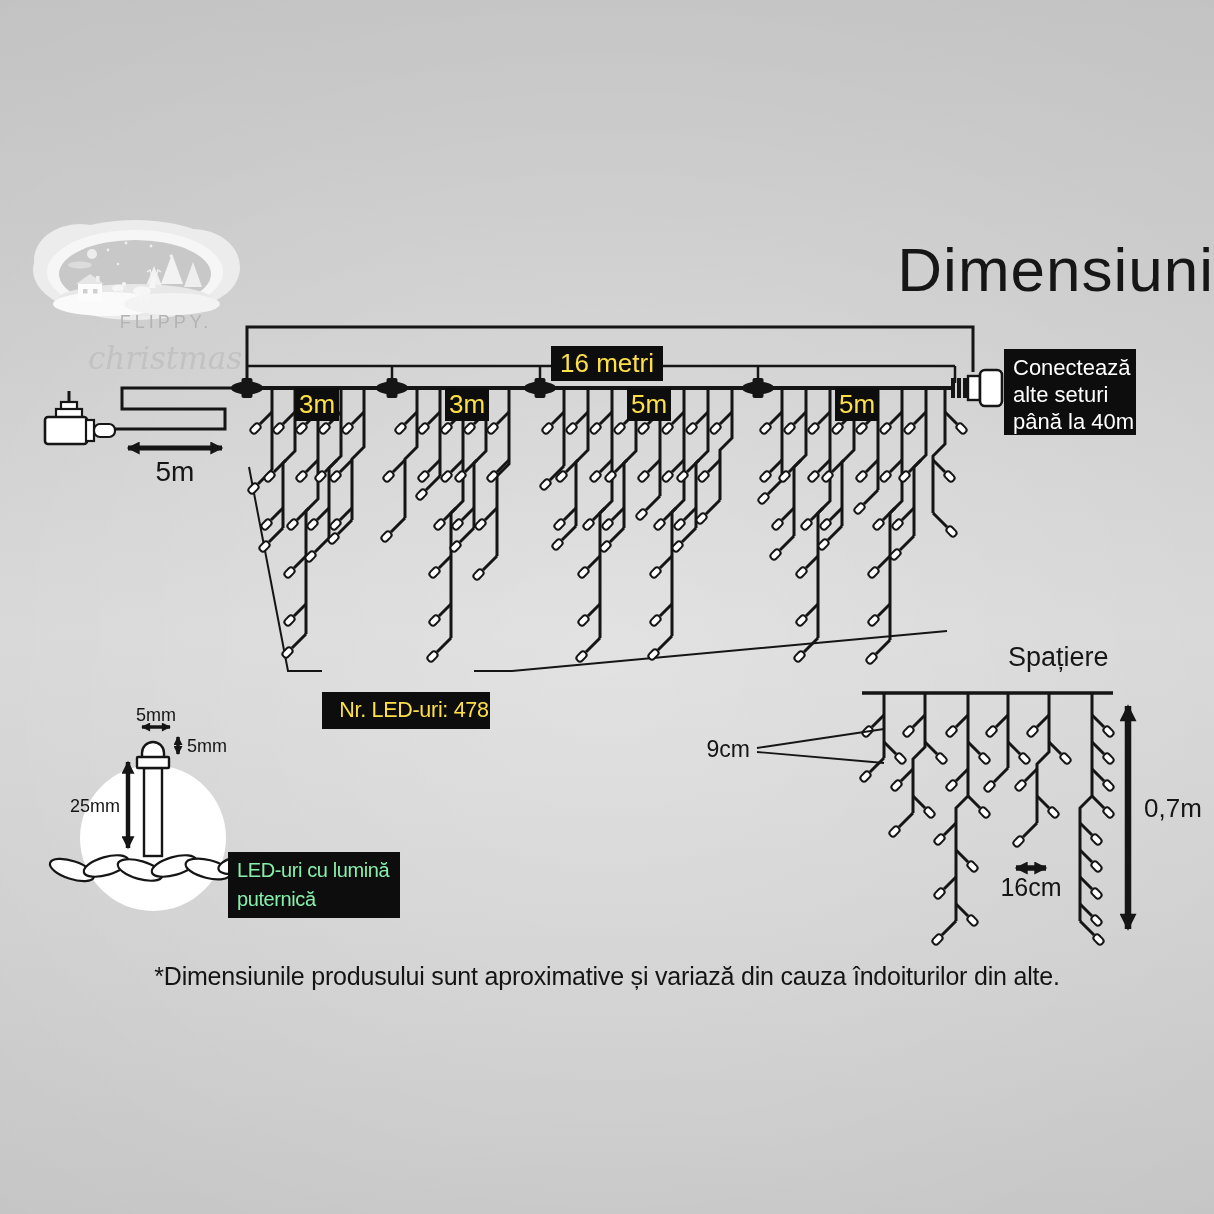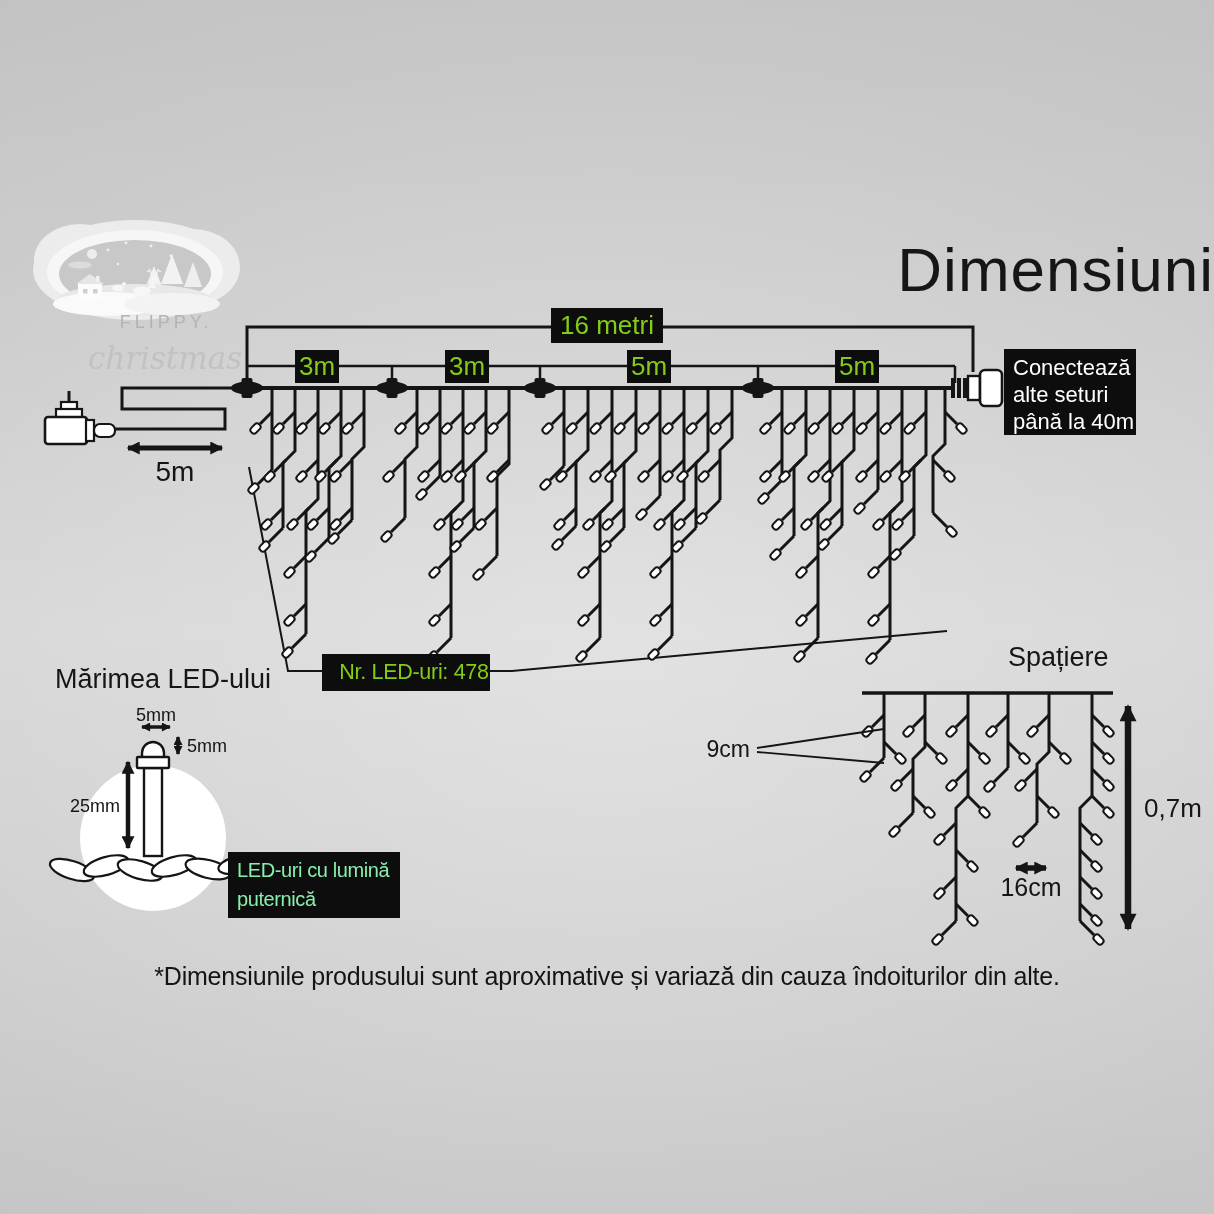--- a/index.html
+++ b/index.html
@@ -9,22 +9,23 @@
     background:
       radial-gradient(120% 95% at 50% 55%, rgba(255,255,255,.30) 0%, rgba(255,255,255,0) 55%, rgba(0,0,0,.05) 100%),
       linear-gradient(180deg,#c6c6c6 0%,#cdcdcd 28%,#d6d6d6 52%,#cfcfcf 76%,#c7c7c7 100%);
   }
   .abs{position:absolute;}
   .page-title{
     left:0;top:234px;width:100%;text-align:right;
     font-size:62px;letter-spacing:1px;color:#161616;
   }
   .blackbox{
-    background:#0d0d0d;color:#84cc16;display:flex;align-items:center;justify-content:center;
+    background:#0d0d0d;color:#fde047;display:flex;align-items:center;justify-content:center;
     white-space:nowrap;
+    margin-top:38px;
   }
   .box-16m{left:551px;top:308px;width:112px;height:35px;font-size:26px;}
   .segbox{top:350px;width:44px;height:33px;font-size:26px;}
   .segbox.s0{left:295px;} .segbox.s1{left:445px;} .segbox.s2{left:627px;} .segbox.s3{left:835px;}
   .connect-box{
     left:1004px;top:349px;width:132px;height:86px;background:#0d0d0d;color:#fff;
     font-size:22px;line-height:27px;padding:5px 0 0 9px;box-sizing:border-box;white-space:nowrap;
   }
   .nrled-box{left:322px;top:654px;width:152px;height:37px;font-size:21.5px;letter-spacing:-0.3px;padding-left:16px;}
   .led-callout{
@@ -511,21 +512,20 @@
   <div class="abs blackbox segbox s3">5m</div>
 
   <div class="abs connect-box">
     <div>Conectează</div>
     <div>alte seturi</div>
     <div>până la 40m</div>
   </div>
 
   <div class="abs blackbox nrled-box">Nr. LED-uri: 478</div>
 
-  <div class="abs section-h marimea-h">Mărimea LED-ului</div>
   <div class="abs section-h spatiere-h">Spațiere</div>
 
   <div class="abs led-callout">
     <div>LED-uri cu lumină</div>
     <div>puternică</div>
   </div>
 
   <div class="abs footnote">*Dimensiunile produsului sunt aproximative și variază din cauza îndoiturilor din alte.</div>
 </div>
 

